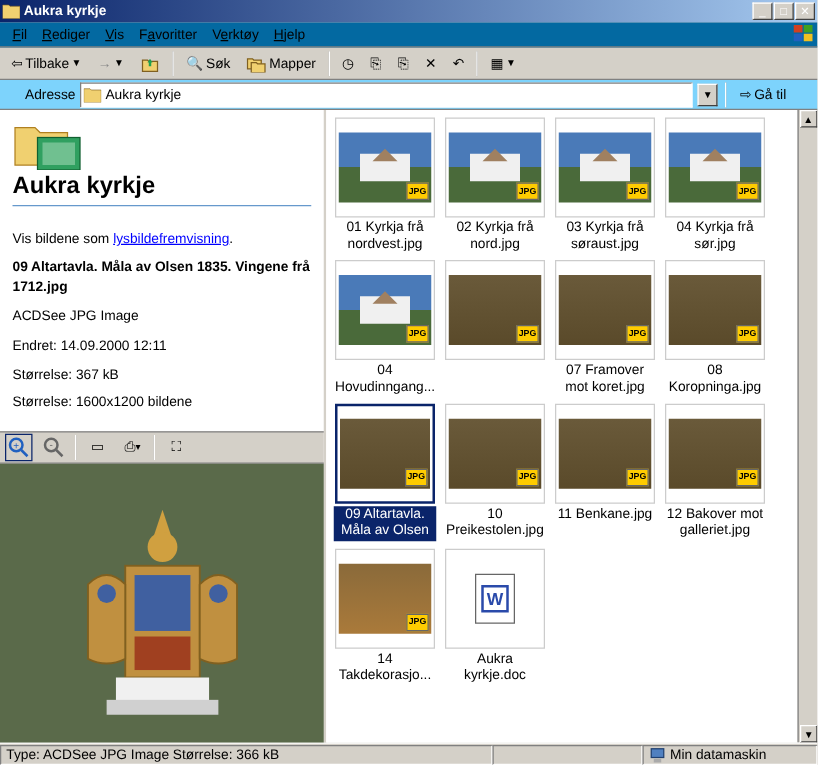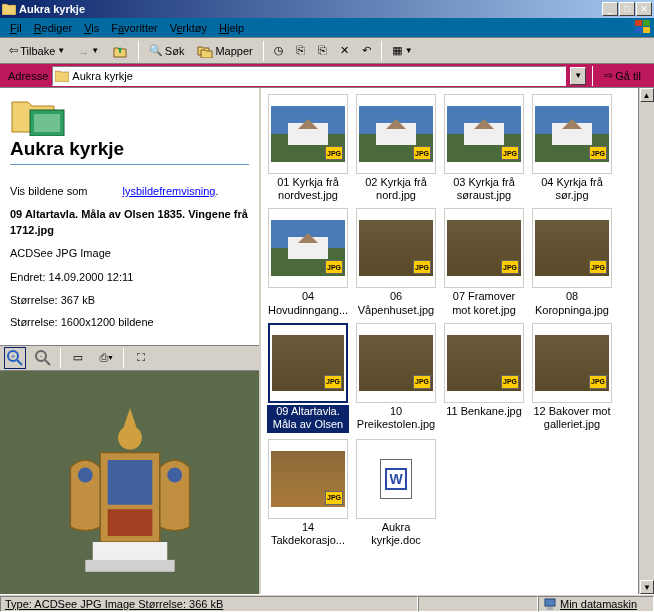--- a/index.html
+++ b/index.html
@@ -9,51 +9,51 @@
 .title-text { flex: 1; font-weight: bold; font-size: 11px; }
 .win-btns { display: flex; gap: 1px; }
 .win-btn { width: 16px; height: 14px; background: #d4d0c8; border: 1px solid; border-color: #fff #404040 #404040 #fff; font-size: 9px; display: flex; align-items: center; justify-content: center; font-family: Arial; }
 .menubar { background: #0369a1; height: 20px; display: flex; align-items: center; padding: 0 4px; border-bottom: 1px solid #808080; position: relative; }
 .menu-item { padding: 2px 6px; cursor: default; }
 .menu-item u { text-decoration: underline; }
 .win-logo { position: absolute; right: 2px; top: 1px; width: 18px; height: 16px; }
 .toolbar { background: #d4d0c8; height: 26px; display: flex; align-items: center; padding: 0 4px; gap: 3px; border-bottom: 1px solid #808080; }
 .tb-btn { height: 22px; padding: 0 4px; display: flex; align-items: center; gap: 2px; border: 1px solid transparent; }
 .tb-sep { width: 1px; height: 20px; background: #808080; margin: 0 2px; border-right: 1px solid #fff; }
-.addressbar { background: #be185d; height: 24px; display: flex; align-items: center; padding: 0 8px; gap: 4px; border-bottom: 1px solid #808080; }
+.addressbar { background: #7dd3fc; height: 24px; display: flex; align-items: center; padding: 0 20px; gap: 4px; border-bottom: 1px solid #808080; }
 .addr-input { flex: 1; height: 20px; background: white; border: 1px solid; border-color: #808080 #fff #fff #808080; display: flex; align-items: center; padding: 0 2px; }
 .addr-dd { width: 16px; height: 18px; background: #d4d0c8; border: 1px solid; border-color: #fff #404040 #404040 #fff; display: flex; align-items: center; justify-content: center; font-size: 8px; }
 .content { display: flex; height: 506px; background: white; }
 .left-pane { width: 261px; border-right: 2px solid #d4d0c8; display: flex; flex-direction: column; }
 .folder-header { padding: 8px 10px; }
 .folder-icon-big { width: 48px; height: 38px; margin-bottom: 4px; position: relative; }
 .folder-title { font-size: 19px; font-weight: bold; color: #000; margin-bottom: 2px; }
 .divider { height: 1px; background: #6699cc; margin: 4px 0 10px 0; }
 .info-section { padding: 0 10px; font-size: 11px; line-height: 1.5; }
-.info-section a { color: #0000ff; margin-left: 32px; }
+.info-section a { color: #0000ff; }
 .info-item { margin-bottom: 6px; }
 .info-bold { font-weight: bold; }
 .preview-tools { height: 26px; background: #d4d0c8; display: flex; align-items: center; padding: 0 4px; gap: 6px; border-top: 1px solid #808080; border-bottom: 1px solid #808080; margin-top: 8px; }
 .preview-tool { width: 22px; height: 22px; display: flex; align-items: center; justify-content: center; }
 .preview-img { flex: 1; background: #5a6a4a; position: relative; overflow: hidden; }
 .right-pane { flex: 1; background: white; padding: 6px; overflow: auto; position: relative; }
 .thumbs { display: flex; flex-wrap: wrap; gap: 6px; align-content: flex-start; }
 .thumb { width: 82px; text-align: center; }
 .thumb-box { width: 80px; height: 80px; border: 1px solid #ccc; padding: 2px; display: flex; align-items: center; justify-content: center; position: relative; background: white; margin: 0 auto; }
 .thumb.selected .thumb-box { border: 2px solid #0a246a; }
 .thumb.selected .thumb-label { background: #0a246a; color: white; }
 .thumb-img { width: 74px; height: 56px; background: linear-gradient(to bottom, #4a7ab8 0%, #4a7ab8 50%, #4a6a3a 50%, #4a6a3a 100%); position: relative; }
 .thumb-img.interior { background: linear-gradient(to bottom, #6a5a3a 0%, #5a4a2a 100%); }
 .thumb-img.orange { background: linear-gradient(to bottom, #8a6a3a 0%, #aa7a3a 100%); }
 .thumb-badge { position: absolute; bottom: 2px; right: 2px; width: 18px; height: 14px; background: #ffcc00; border: 1px solid #666; font-size: 7px; display: flex; align-items: center; justify-content: center; font-weight: bold; }
 .thumb-label { font-size: 11px; margin-top: 2px; line-height: 1.2; max-height: 28px; overflow: hidden; padding: 0 1px; text-align: center; }
 .doc-icon { width: 32px; height: 40px; background: white; border: 1px solid #666; position: relative; }
 .doc-icon::before { content: 'W'; position: absolute; top: 50%; left: 50%; transform: translate(-50%,-50%); color: #2a4aaa; font-weight: bold; font-size: 14px; border: 2px solid #2a4aaa; width: 18px; height: 18px; display: flex; align-items: center; justify-content: center; }
 .statusbar { height: 18px; background: #d4d0c8; border-top: 1px solid #fff; display: flex; align-items: center; font-size: 11px; }
-.status-cell { border: 1px solid; border-color: #808080 #fff #fff #808080; height: 16px; padding: 0 4px; display: flex; align-items: center; gap: 3px; text-decoration: underline; }
+.status-cell { border: 1px solid; border-color: #808080 #fff #fff #808080; height: 16px; padding: 0 4px; display: flex; align-items: center; gap: 3px; }
 .church { width: 40px; height: 22px; background: #f0f0f0; position: absolute; top: 50%; left: 50%; transform: translate(-50%,-50%); }
 .church::before { content: ''; position: absolute; top: -14px; left: 50%; transform: translateX(-50%); border: 10px solid transparent; border-bottom: 10px solid #a08060; }
 .scrollbar-v { position: absolute; right: 0; top: 0; bottom: 0; width: 16px; background: #d4d0c8; border-left: 1px solid #808080; }
 .sb-btn { width: 14px; height: 14px; background: #d4d0c8; border: 1px solid; border-color: #fff #404040 #404040 #fff; font-size: 8px; display: flex; align-items: center; justify-content: center; margin: 0 auto; }
 .altar { position: absolute; top: 10%; left: 50%; transform: translateX(-50%); width: 70%; height: 80%; }
 .pt-sep { width: 1px; height: 20px; background: #808080; border-right: 1px solid #fff; }
 </style>
 </head>
 <body>
 
@@ -275,21 +275,20 @@
             </div>
           </div>
           <div class="thumb-label">04 Hovudinngang...</div>
         </div>
         <div class="thumb">
           <div class="thumb-box">
             <div class="thumb-img interior">
               <div class="thumb-badge">JPG</div>
             </div>
           </div>
-          <div class="thumb-label">06 Våpenhuset.jpg</div>
         </div>
         <div class="thumb">
           <div class="thumb-box">
             <div class="thumb-img interior">
               <div class="thumb-badge">JPG</div>
             </div>
           </div>
           <div class="thumb-label">07 Framover mot koret.jpg</div>
         </div>
         <div class="thumb">
@@ -350,20 +349,20 @@
     <div class="scrollbar-v">
       <div class="sb-btn">▲</div>
       <div style="position:absolute;bottom:0;left:1px" class="sb-btn">▼</div>
     </div>
   </div>
 </div>
 
 <div class="statusbar">
   <div class="status-cell" style="flex:1">Type: ACDSee JPG Image Størrelse: 366 kB</div>
   <div class="status-cell" style="width:120px"></div>
-  <div class="status-cell" style="width:116px">
+  <div class="status-cell" style="width:140px">
     <svg width="14" height="14">
         <rect x="2" y="2" width="10" height="7" fill="#5080c0" stroke="#204070"></rect>
         <rect x="4" y="10" width="6" height="3" fill="#aaa"></rect>
       </svg>
     <span>Min datamaskin</span>
   </div>
 </div>
 
 </body></html>

